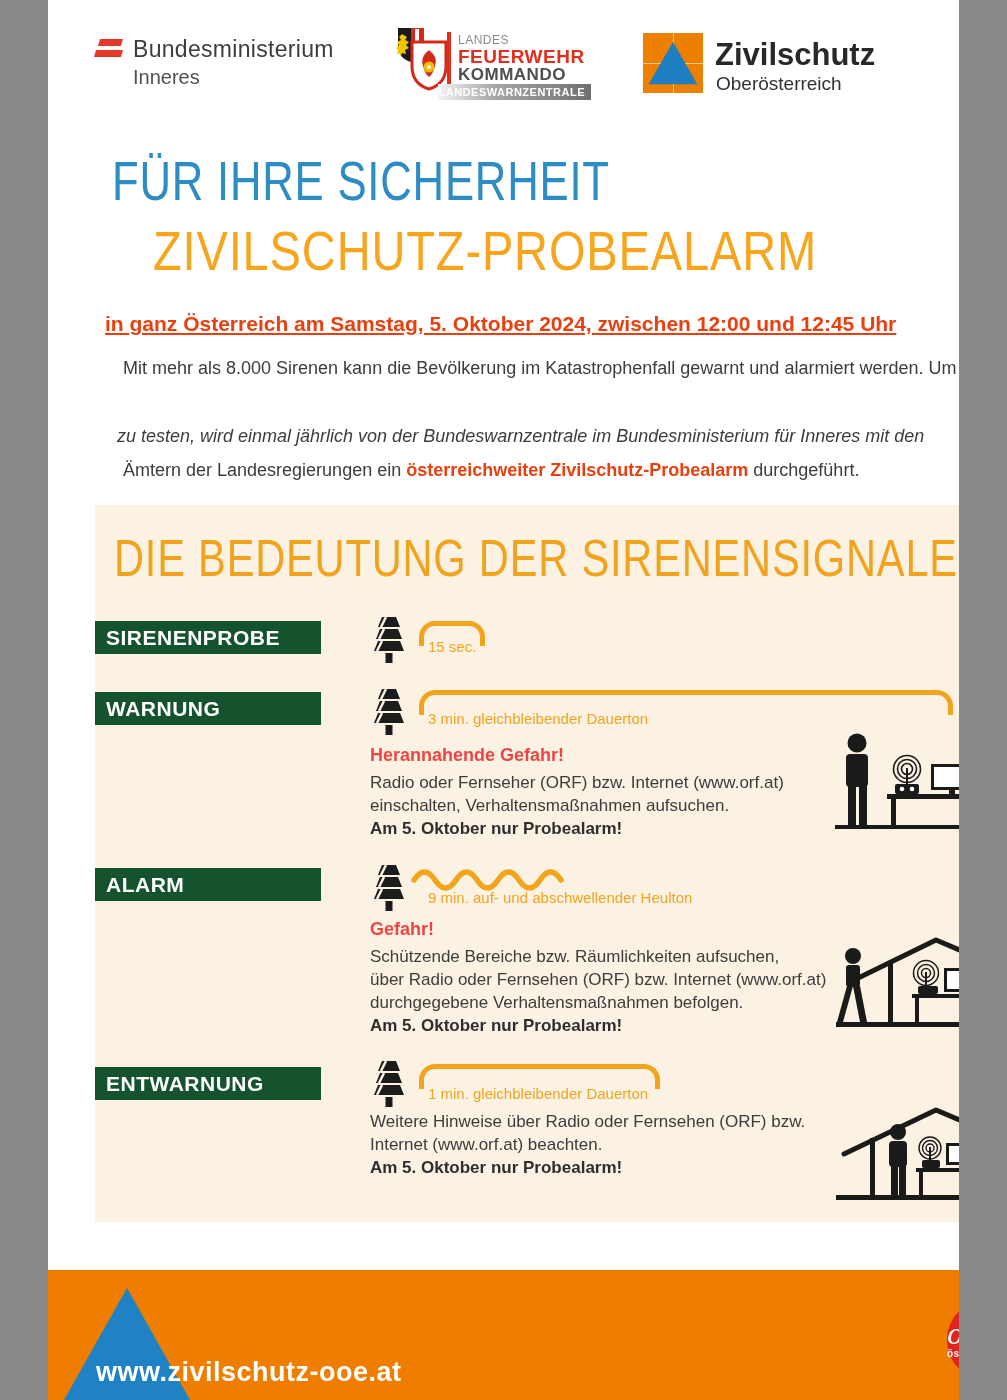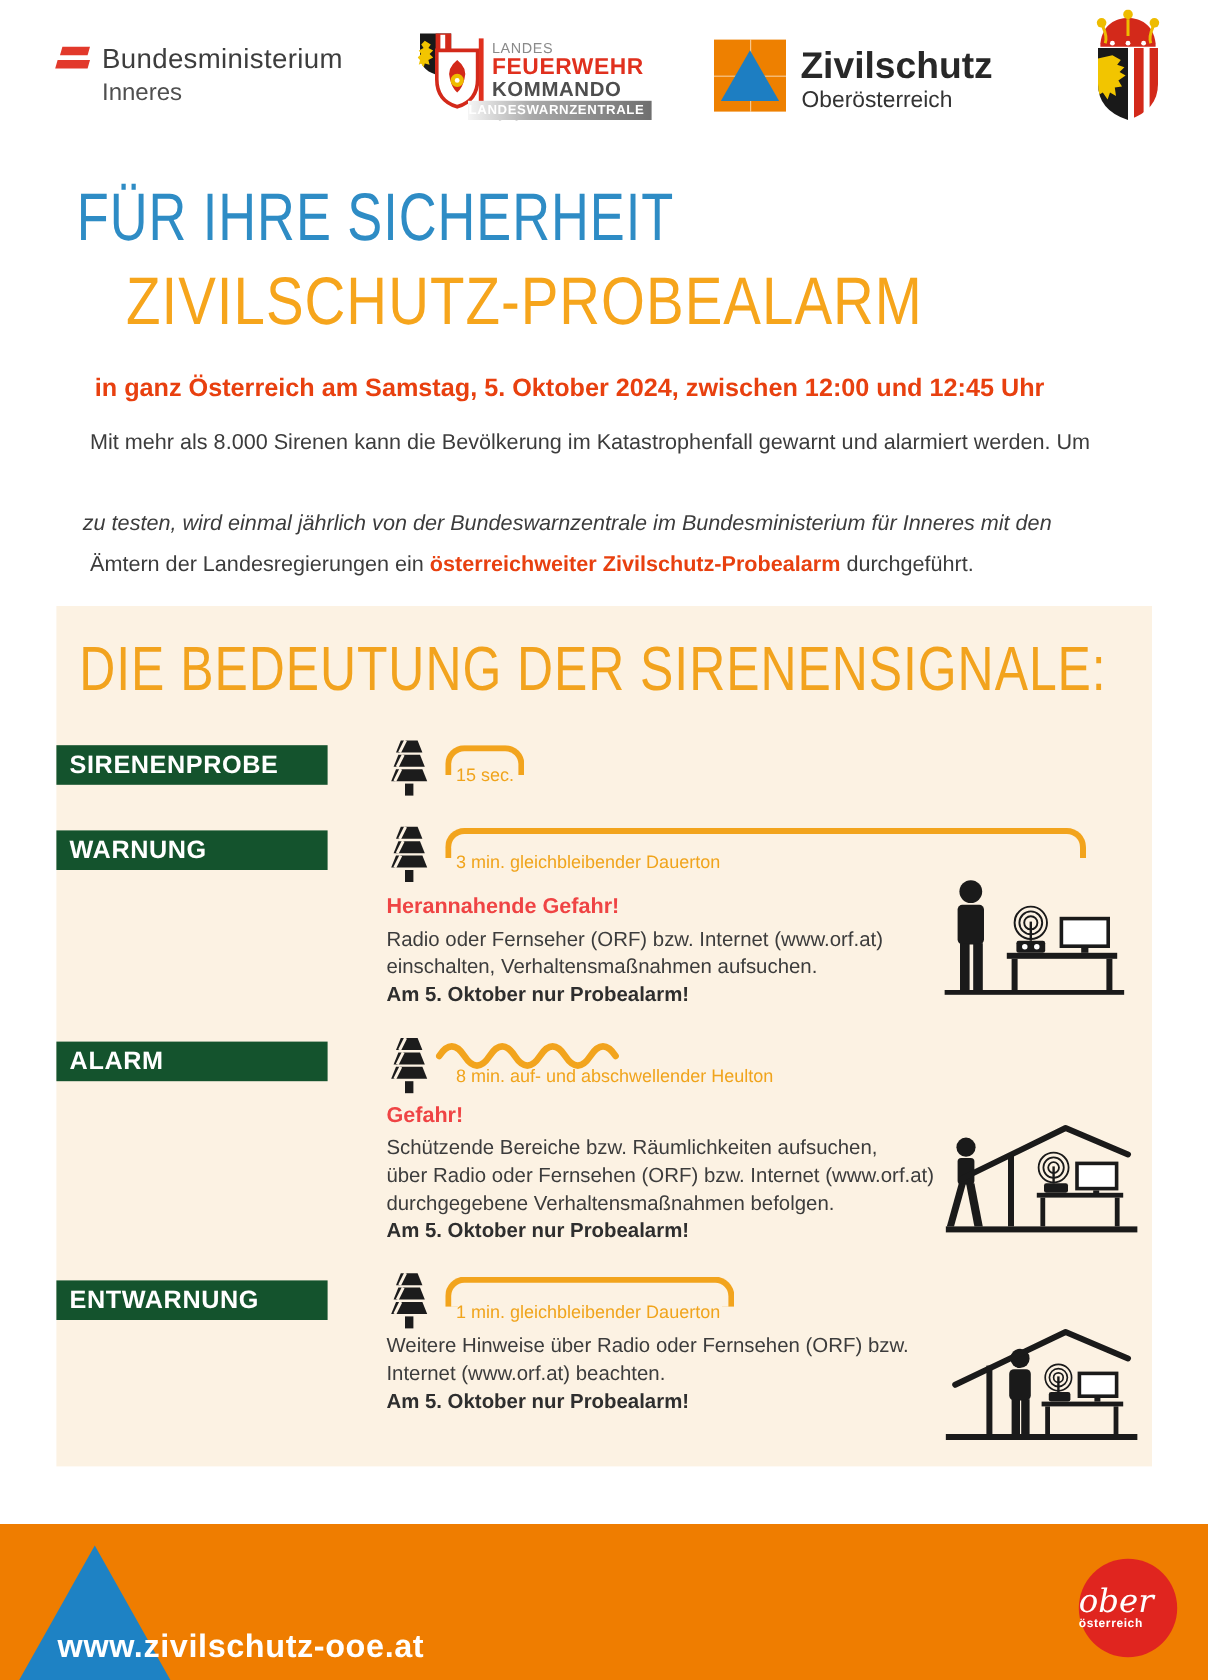--- a/index.html
+++ b/index.html
@@ -1,16 +1,16 @@
 <!DOCTYPE html>
 <html><head>
 <meta charset="utf-8">
 <style>
   html,body{margin:0;padding:0;background:#888;}
-  .page{position:relative;width:1007px;height:1400px;background:#ffffff;overflow:hidden;
+  .page{position:relative;width:911px;height:1400px;background:#ffffff;overflow:hidden;
         font-family:"Liberation Sans",sans-serif;margin:0 auto;}
   .abs{position:absolute;}
 
   
   .bmi-name{font-size:23px;color:#3d3d3d;letter-spacing:.3px;}
   .bmi-dept{font-size:20px;color:#4f4f4f;}
   .flagbar{position:absolute;background:#e2392b;height:7px;transform:skewX(-16deg);}
   .fw-top{font-size:12px;color:#8a8a8a;letter-spacing:.5px;}
   .fw-main{font-size:19px;font-weight:bold;color:#e0301e;letter-spacing:.5px;}
   .fw-sub{font-size:17px;font-weight:bold;color:#4e4e4e;letter-spacing:.5px;}
@@ -122,21 +122,21 @@
     </g>
   </svg>
 
   <div class="abs" style="left:64px;top:148px;">
     <span class="cond title1">FÜR IHRE SICHERHEIT</span>
   </div>
   <div class="abs" style="left:105px;top:218px;">
     <span class="cond title2">ZIVILSCHUTZ-PROBEALARM</span>
   </div>
 
-  <div class="abs dateline" style="left:79px;top:312px;">in ganz Österreich am Samstag, 5. Oktober 2024, zwischen 12:00 und 12:45 Uhr</div>
+  <div class="abs dateline" style="left:57px;top:312px;text-decoration:underline;">in ganz Österreich am Samstag, 5. Oktober 2024, zwischen 12:00 und 12:45 Uhr</div>
 
   <div class="abs bodyline" style="left:75px;top:358px;">Mit mehr als 8.000 Sirenen kann die Bevölkerung im Katastrophenfall gewarnt und alarmiert werden. Um</div>
   <div class="abs bodyline" style="left:69px;top:426px;font-style:italic;">zu testen, wird einmal jährlich von der Bundeswarnzentrale im Bundesministerium für Inneres mit den</div>
   <div class="abs bodyline" style="left:75px;top:460px;"><span>Ämtern der Landesregierungen ein </span><span class="hl">österreichweiter Zivilschutz-Probealarm</span><span> durchgeführt.</span></div>
 
   <div class="abs panel" style="left:47px;top:505px;width:913px;height:717px;"></div>
 
   <div class="abs" style="left:66px;top:528px;">
     <span class="cond sec-head">DIE BEDEUTUNG DER SIRENENSIGNALE:</span>
   </div>
@@ -215,21 +215,21 @@
     </g>
     <g stroke="#fcf2e3" stroke-width="2.5">
       <line x1="17" y1="1" x2="12" y2="11"></line>
         <line x1="15" y1="13" x2="10" y2="23"></line>
         <line x1="13" y1="25" x2="8" y2="35"></line>
     </g>
   </svg>
   <svg class="abs" style="left:363px;top:864px;" width="154" height="28" viewBox="0 0 154 28">
     <path d="M3,16 q10.5,-16 21,0 t21,0 t21,0 t21,0 t21,0 t21,0 t21,0" fill="none" stroke="#f2a41d" stroke-width="5.5" stroke-linecap="round"></path>
   </svg>
-  <div class="abs siglabel" style="left:380px;top:889px;">8 min. auf- und abschwellender Heulton</div>
+  <div class="abs siglabel" style="left:380px;top:889px;">9 min. auf- und abschwellender Heulton</div>
   <div class="abs desc" style="left:322px;top:918px;">
     <div class="alert">Gefahr!</div>
     <div>Schützende Bereiche bzw. Räumlichkeiten aufsuchen,</div>
     <div>über Radio oder Fernsehen (ORF) bzw. Internet (www.orf.at)</div>
     <div>durchgegebene Verhaltensmaßnahmen befolgen.</div>
     <div class="boldline">Am 5. Oktober nur Probealarm!</div>
   </div>
   <svg class="abs" style="left:788px;top:918px;" width="160" height="112" viewBox="0 0 160 112">
     <g fill="#1a1a1a">
       <rect x="0" y="104" width="160" height="5"></rect>

